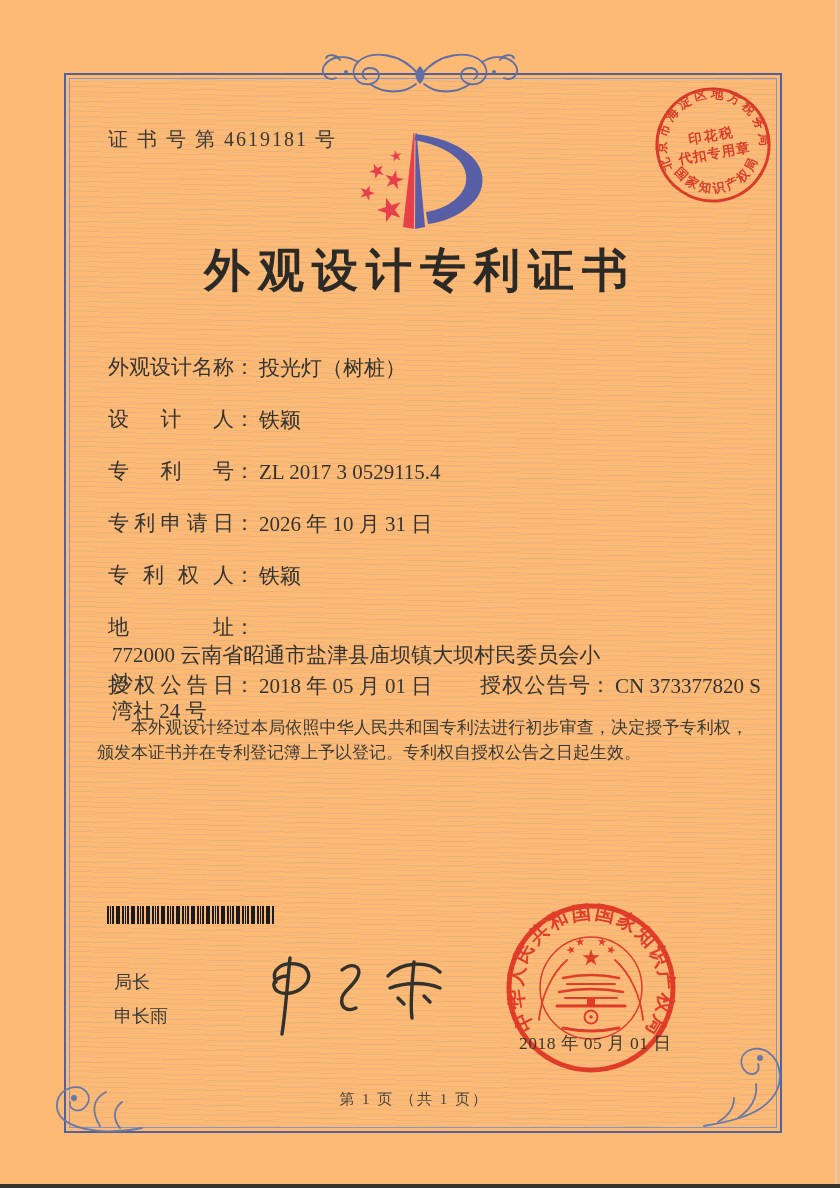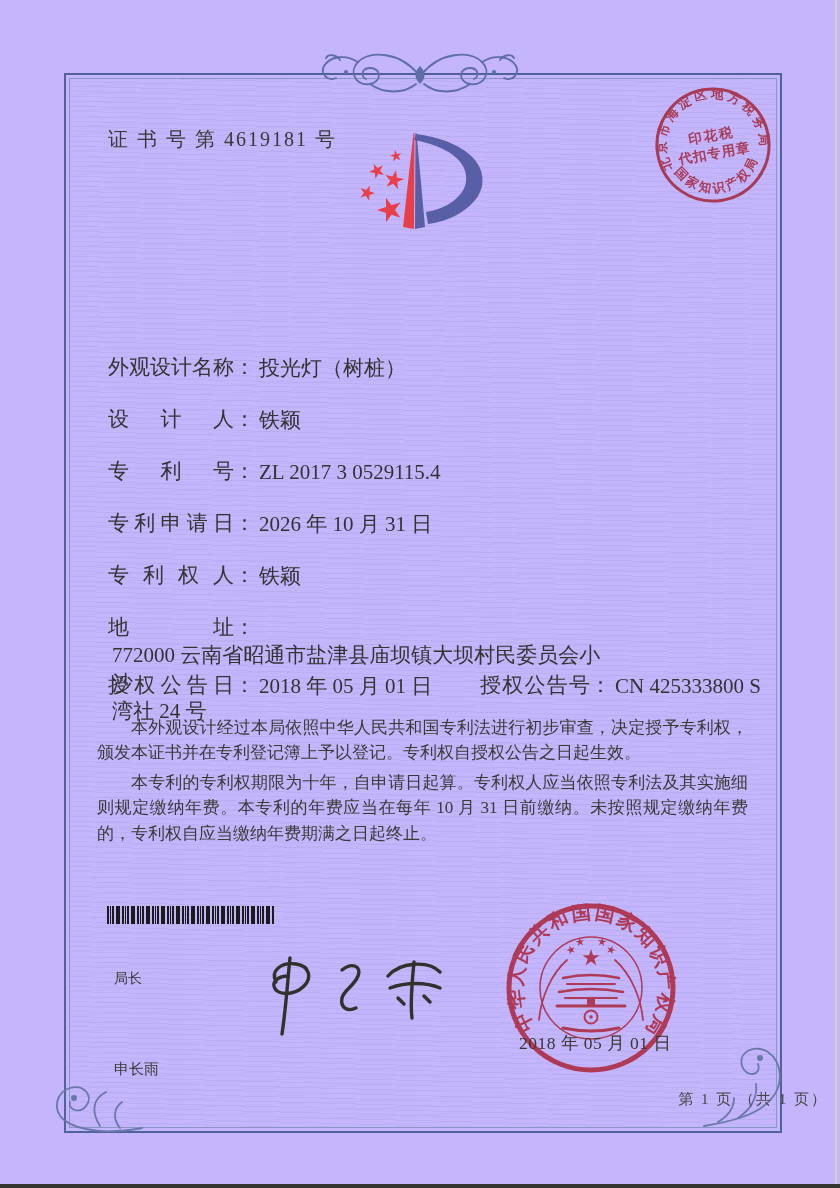--- a/index.html
+++ b/index.html
@@ -1,18 +1,18 @@
 <!DOCTYPE html>
 <html><head>
 <meta charset="utf-8">
 <style>
   html,body{margin:0;padding:0;}
   .page{
     position:relative;width:840px;height:1188px;overflow:hidden;
-    background:#c4b5fd;
+    background:#fdba74;
     font-family:"Liberation Serif","DejaVu Serif",serif;
     color:#34332f;
   }
   
   .frame{position:absolute;left:64px;top:73px;width:714px;height:1056px;border:2px solid #51629b;}
   .frame-inner{
     position:absolute;inset:3px;border:1px solid #8a96c1;
     background-image:
       repeating-linear-gradient(1.5deg, rgba(104,126,180,0.10) 0px, rgba(104,126,180,0.10) 1px, rgba(104,126,180,0) 1px, rgba(104,126,180,0) 5px),
       repeating-linear-gradient(-2deg, rgba(104,126,180,0.07) 0px, rgba(104,126,180,0.07) 1px, rgba(104,126,180,0) 1px, rgba(104,126,180,0) 8px);
@@ -31,27 +31,27 @@
   .grant-right{position:absolute;left:372px;top:0;white-space:nowrap;}
   .paras{position:absolute;left:97px;top:699px;width:651px;font-size:17px;line-height:25.4px;text-align:justify;color:#3b3a35;margin-top:16px;}
   .paras p{margin:0 0 4px 0;text-indent:2em;}
   
   .barcode{
     position:absolute;left:107px;top:906px;width:167px;height:18px;
     background-image:
       repeating-linear-gradient(90deg,#1b1b1b 0px,#1b1b1b 2px,transparent 2px,transparent 5px),
       repeating-linear-gradient(90deg,#1b1b1b 0px,#1b1b1b 1px,transparent 1px,transparent 3px);
   }
-  .officer-title{position:absolute;left:114px;top:970px;font-size:14px;color:#3a3935;font-family:Liberation Sans, sans-serif;}
-  .officer-name{position:absolute;left:114px;top:1060px;font-size:15px;color:#3a3935;font-family:Liberation Mono, monospace;}
+  .officer-title{position:absolute;left:114px;top:970px;font-size:18px;color:#3a3935;font-family:Liberation Sans, sans-serif;}
+  .officer-name{position:absolute;left:114px;top:1004px;font-size:18px;color:#3a3935;font-family:Liberation Mono, monospace;}
   .signature{position:absolute;left:248px;top:946px;}
   .seal{position:absolute;left:501px;top:900px;mix-blend-mode:multiply;opacity:.95;}
   .seal-date{position:absolute;left:519px;top:1031px;font-size:17.5px;letter-spacing:0.5px;color:#3b362e;white-space:nowrap;}
   .tax-stamp{position:absolute;left:650px;top:82px;mix-blend-mode:multiply;opacity:.95;}
-  .footer{position:absolute;left:0;right:12px;top:1090px;text-align:right;font-size:15px;letter-spacing:2px;color:#46453f;}
+  .footer{position:absolute;left:0;right:12px;top:1090px;text-align:center;font-size:15px;letter-spacing:2px;color:#46453f;}
   .scan-edge-bottom{position:absolute;left:0;right:0;bottom:0;height:4px;background:#35342f;}
   .scan-edge-right{position:absolute;top:0;bottom:0;left:835px;width:2px;background:#d6d0bd;}
 </style>
 </head>
 <body>
 
 <div class="page">
 
   <div class="frame">
     <div class="frame-inner"></div>
@@ -116,20 +116,21 @@
         <textPath href="#tax-arc-top">北京市海淀区地方税务局</textPath>
       </text>
       <text font-size="12.5" letter-spacing="2.5" font-weight="bold">
         <textPath href="#tax-arc-bottom">国家知识产权局</textPath>
       </text>
       <text x="63" y="58" text-anchor="middle" font-size="13.5" letter-spacing="2" font-weight="bold">印花税</text>
       <text x="63" y="76" text-anchor="middle" font-size="13.5" letter-spacing="1" font-weight="bold">代扣专用章</text>
     </g>
   </svg>
 
+  <div class="title">外观设计专利证书</div>
 
   <div class="fields">
     <div class="frow">
       <span class="flabel">
           <span>外</span>
           <span>观</span>
           <span>设</span>
           <span>计</span>
           <span>名</span>
           <span>称</span>
@@ -181,28 +182,27 @@
           <span>告</span>
           <span>日</span>
         </span><span class="fcolon">：</span><span class="fval">2018 年 05 月 01 日</span>
       <span class="grant-right">
         <span class="flabel w110">
             <span>授</span>
             <span>权</span>
             <span>公</span>
             <span>告</span>
             <span>号</span>
-          </span><span class="fcolon">：</span><span class="fval">CN 425333800 S</span>
+          </span><span class="fcolon">：</span><span class="fval">CN 373377820 S</span>
       </span>
     </div>
   </div>
 
   <div class="paras">
     <p>本外观设计经过本局依照中华人民共和国专利法进行初步审查，决定授予专利权，颁发本证书并在专利登记簿上予以登记。专利权自授权公告之日起生效。</p>
-    <p>本专利的专利权期限为十年，自申请日起算。专利权人应当依照专利法及其实施细则规定缴纳年费。本专利的年费应当在每年 10 月 31 日前缴纳。未按照规定缴纳年费的，专利权自应当缴纳年费期满之日起终止。</p>
   </div>
 
   <div class="barcode"></div>
 
   <div class="officer-title">局长</div>
   <div class="officer-name">申长雨</div>
 
   <svg class="signature" width="200" height="95" viewBox="0 0 200 95">
     <g fill="none" stroke="#33312c" stroke-width="3.4" stroke-linecap="round" stroke-linejoin="round">
       <path d="M42,12 C40,30 38,62 34,88"></path>

